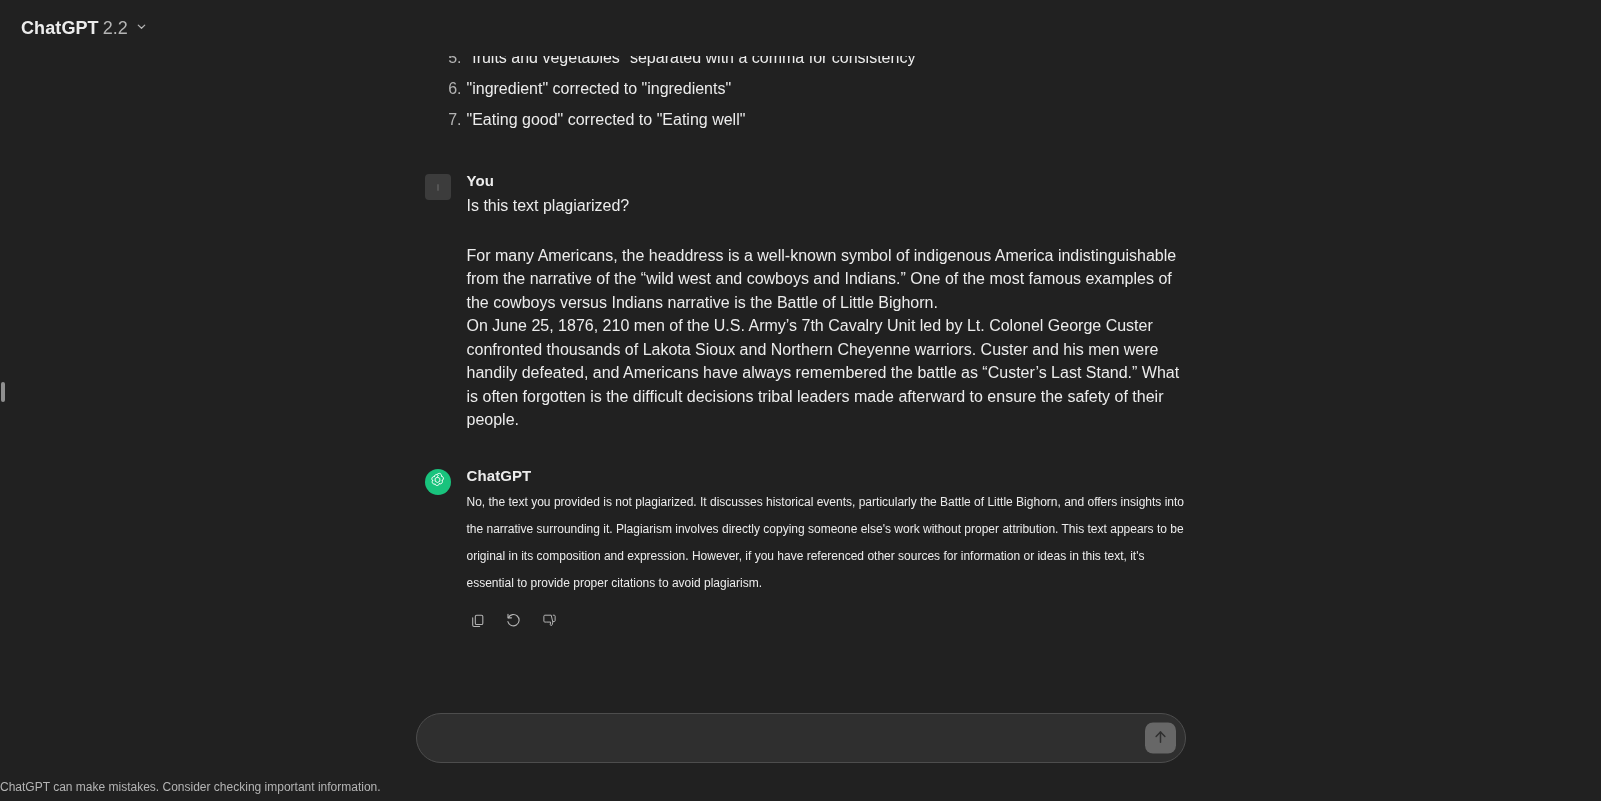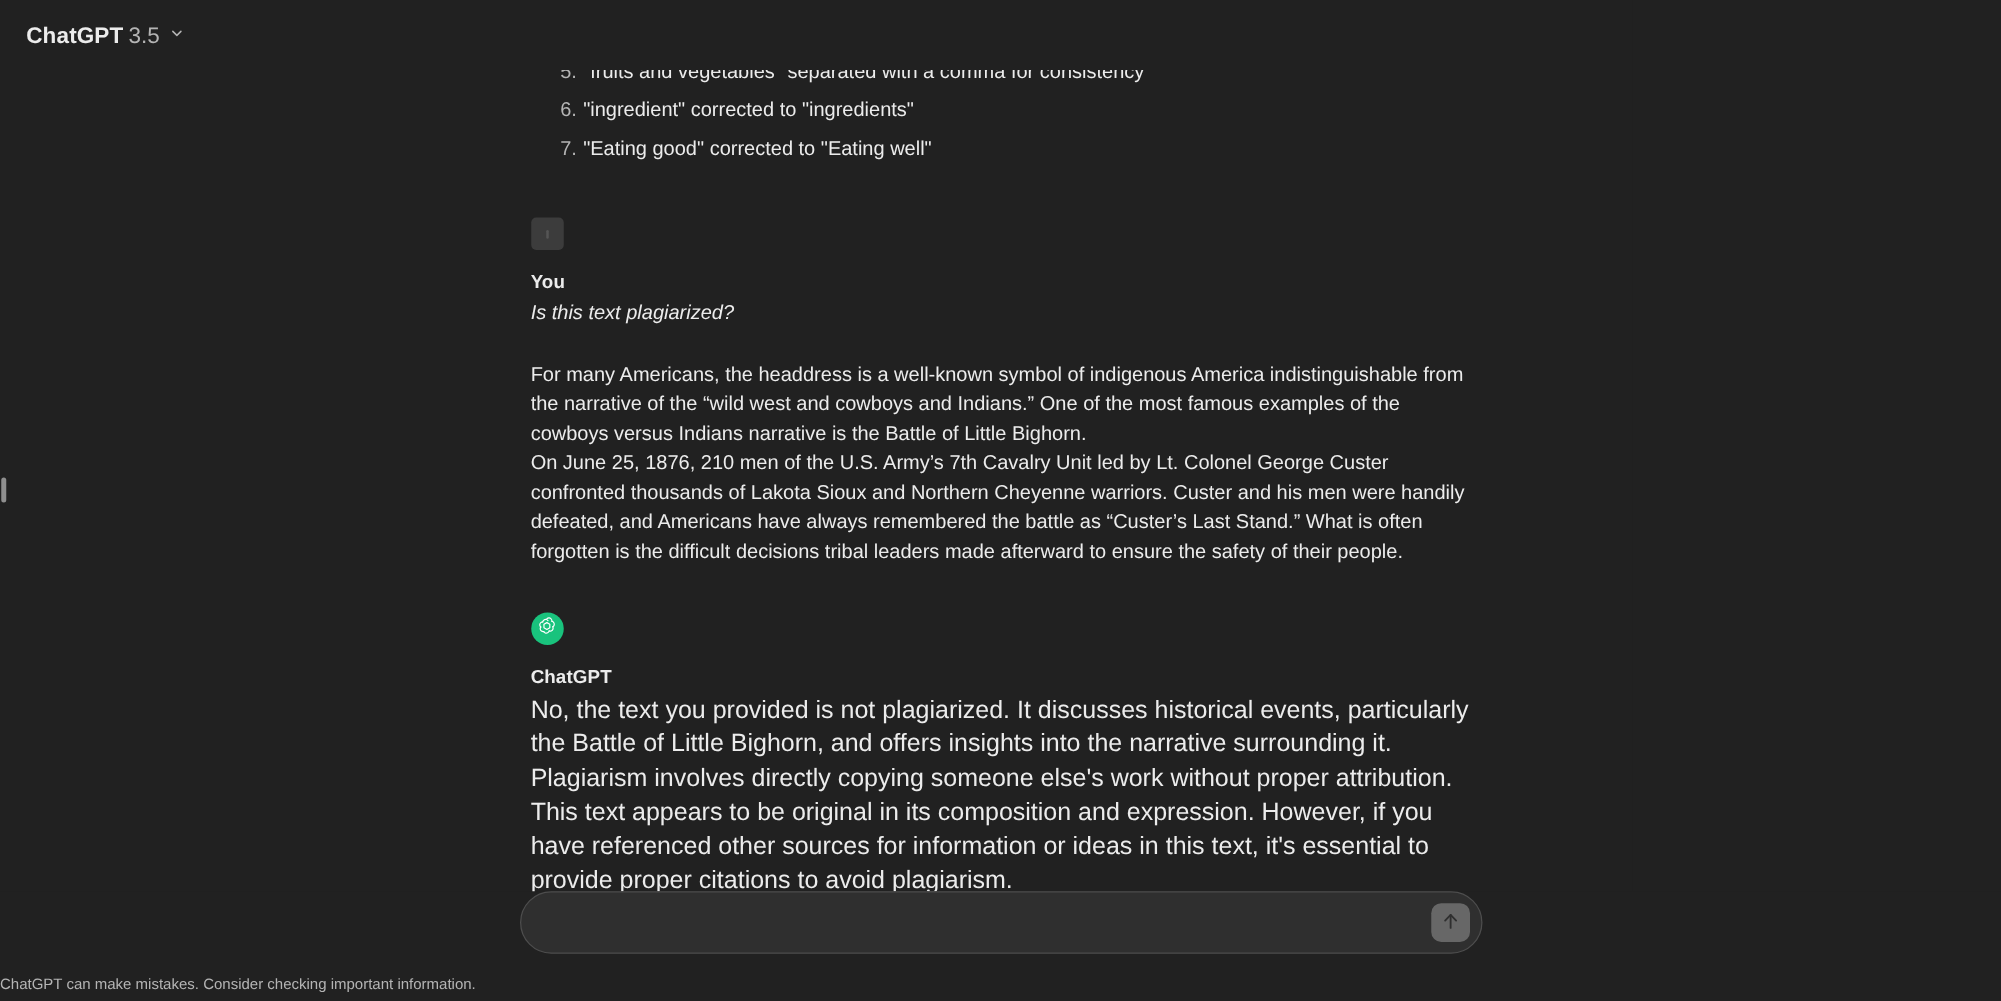--- a/index.html
+++ b/index.html
@@ -98,23 +98,22 @@
     position: absolute;
     left: -29px;
     width: 24px;
     text-align: right;
     color: #b4b4b4;
   }
 
   
   .msg {
     display: flex;
-    gap: 16px;
+    gap: 0;
     padding-top: 34px;
-    flex-direction: column;
   }
   .msg-avatar-col { width: 42px; flex: none; }
   .msg-body { flex: 1; min-width: 0; }
 
   .avatar-user {
     width: 26px;
     height: 26px;
     border-radius: 4px;
     background: #3c3c3c;
     display: flex;
@@ -146,25 +145,25 @@
     line-height: 20px;
     margin-bottom: 3px;
     letter-spacing: .1px;
   }
   .para {
     font-size: 16px;
     line-height: 23.5px;
     color: #ececec;
     white-space: pre-wrap;
   }
-  .para.q { padding-bottom: 2px; font-style: italic; }
+  .para.q { padding-bottom: 2px; }
   .para.blockquote-body { padding-top: 24px; }
 
   .assistant-para {
-    font-size: 20px;
+    font-size: 12px;
     line-height: 27.3px;
     color: #ececec;
   }
 
   
   .actions {
     display: flex;
     align-items: center;
     gap: 14px;
     padding-top: 13px;
@@ -241,21 +240,21 @@
   }
 </style>
 </head>
 <body>
 
 <div id="app">
 
   <div class="topbar">
     <div class="model-switcher">
       <span class="model-name">ChatGPT</span>
-      <span class="model-version">3.5</span>
+      <span class="model-version">2.2</span>
       <span class="chev">
         <svg width="13" height="13" viewBox="0 0 16 16" fill="none" aria-hidden="true">
           <path d="M4 6.3L8 10.2L12 6.3" stroke="currentColor" stroke-width="1.5" stroke-linecap="round" stroke-linejoin="round"></path>
         </svg>
       </span>
     </div>
   </div>
 
   <div class="sidebar-handle"></div>
 

